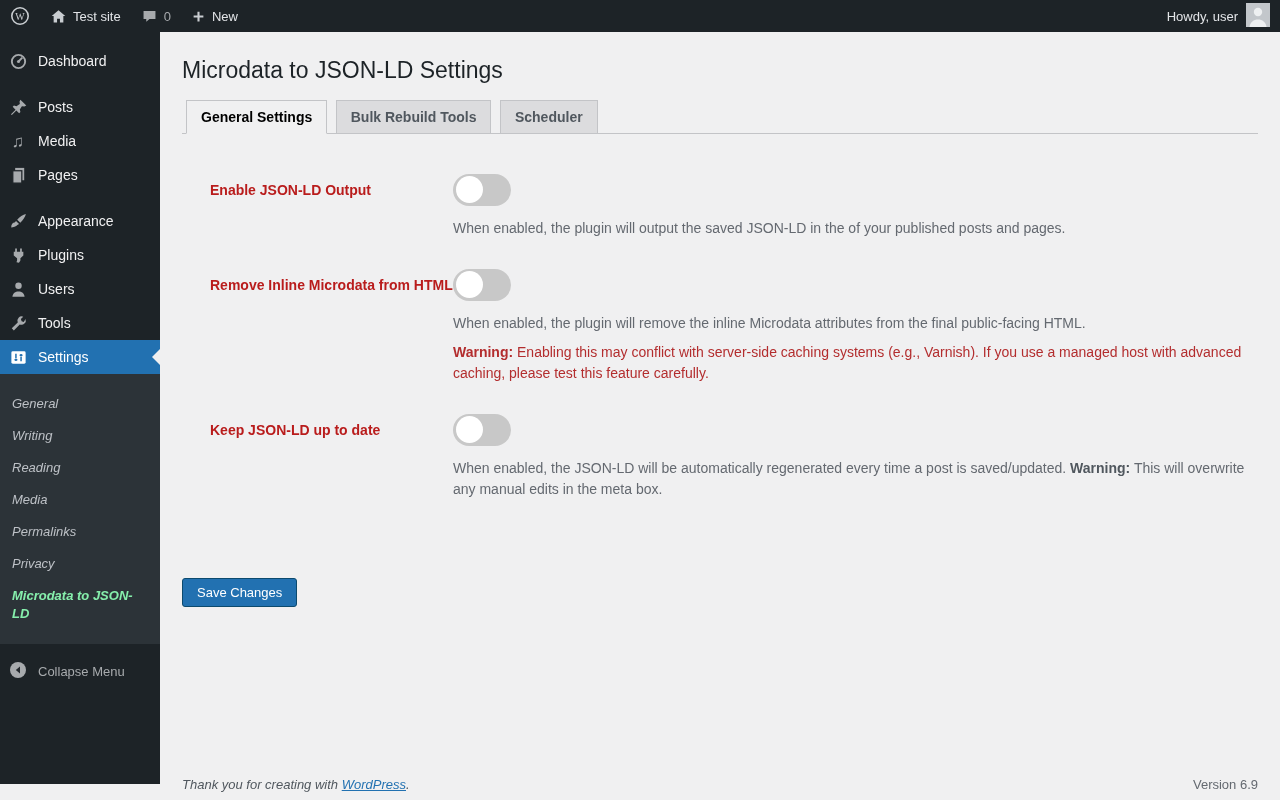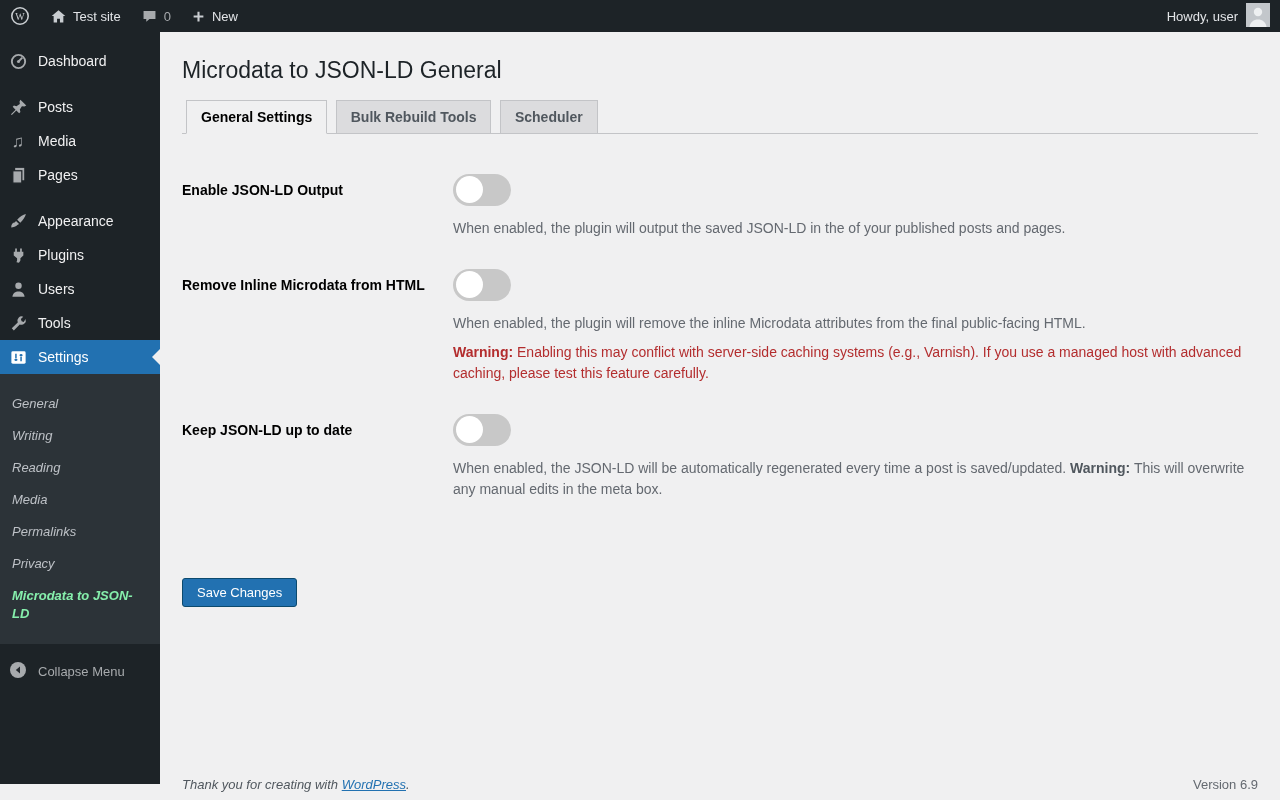--- a/index.html
+++ b/index.html
@@ -76,21 +76,21 @@
     background: #dcdcde; border: 1px solid #c3c4c7; border-bottom: none;
     cursor: pointer;
   }
   .nav-tab.active {
     background: #f0f0f1; color: #000; border-bottom: 1px solid #f0f0f1;
     position: relative;
   }
 
   .form-rows { margin-top: 40px; }
   .form-row { display: grid; grid-template-columns: 271px 1fr; margin-bottom: 30px; }
-  .row-label { padding-top: 7px; font-size: 14px; font-weight: 600; color: #000000; line-height: 1.4; }
+  .row-label { padding-top: 7px; font-size: 14px; font-weight: 600; color: #b91c1c; line-height: 1.4; margin-left: 28px; }
   .row-control { padding-right: 0; }
 
   .toggle {
     width: 58px; height: 32px; border-radius: 16px; background: #c8c8c8;
     position: relative; cursor: pointer; display: inline-block;
   }
   .toggle .knob {
     position: absolute; left: 3px; top: 2.5px; width: 27px; height: 27px;
     border-radius: 50%; background: #fff;
   }
@@ -266,21 +266,21 @@
         <circle cx="10" cy="10" r="8" fill="#a7aaad"></circle>
         <path d="M12 6.6L7.8 10 12 13.4z" fill="#23282d"></path>
       </svg>
     </span>
     <span>Collapse Menu</span>
   </div>
 </div>
 
 <div id="content">
   <div class="wrap">
-    <h1 class="page-title">Microdata to JSON-LD General</h1>
+    <h1 class="page-title">Microdata to JSON-LD Settings</h1>
 
     <div class="nav-tabs">
       <span class="nav-tab active">General Settings</span>
       <span class="nav-tab">Bulk Rebuild Tools</span>
       <span class="nav-tab">Scheduler</span>
     </div>
 
     <div class="form-rows">
 
       <div class="form-row">

